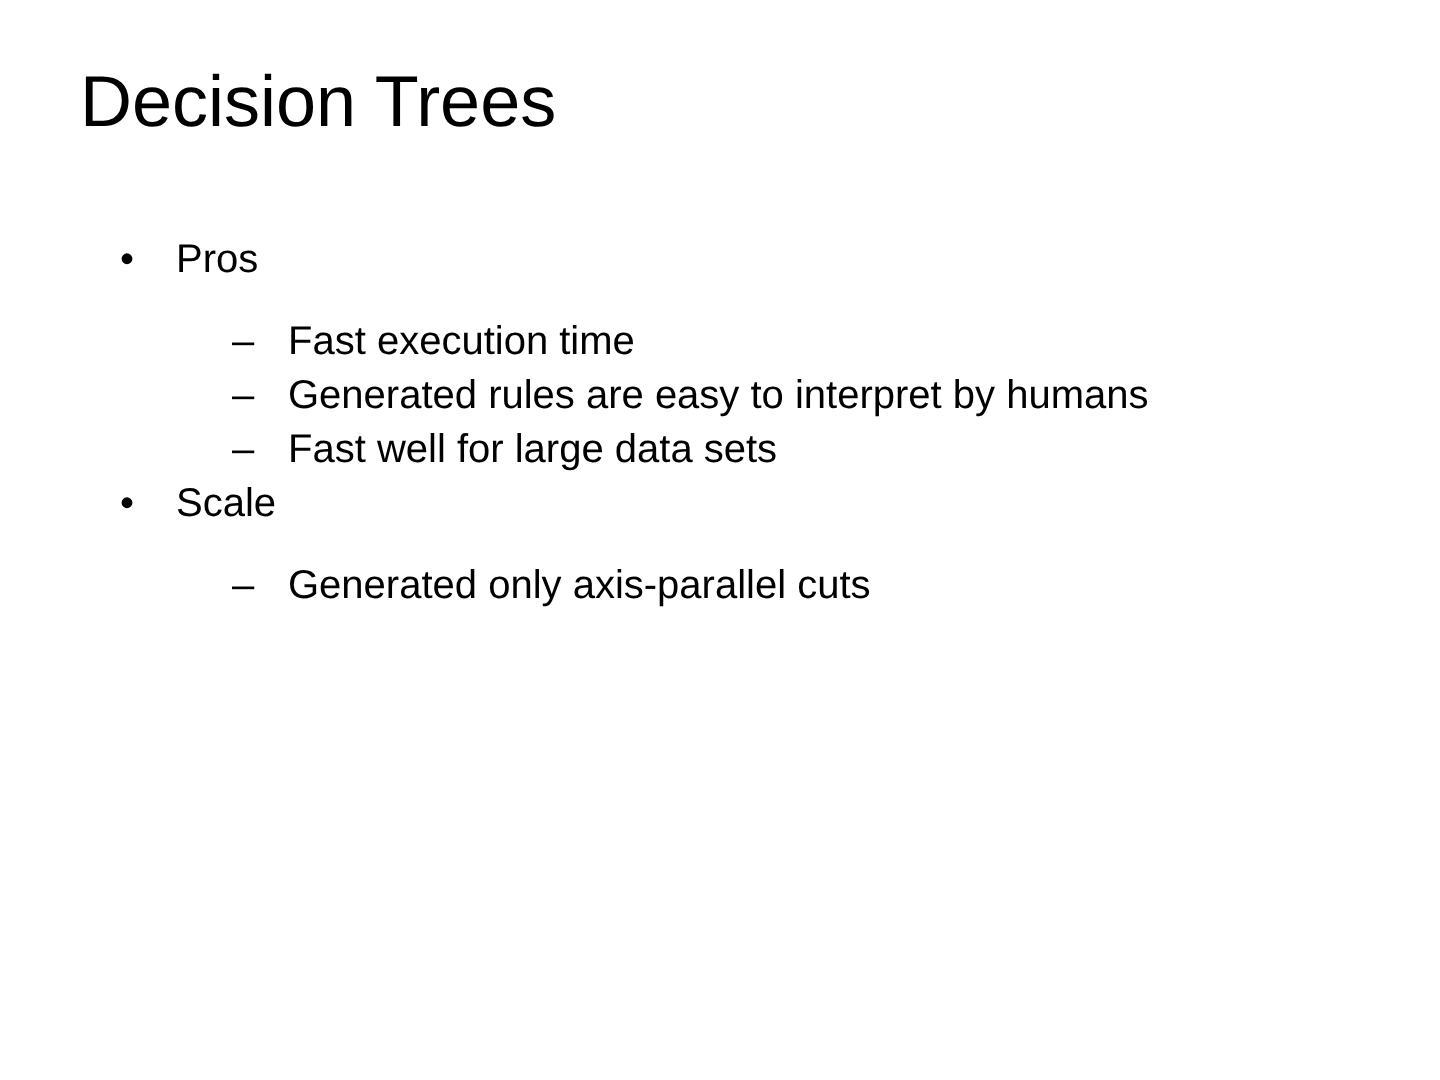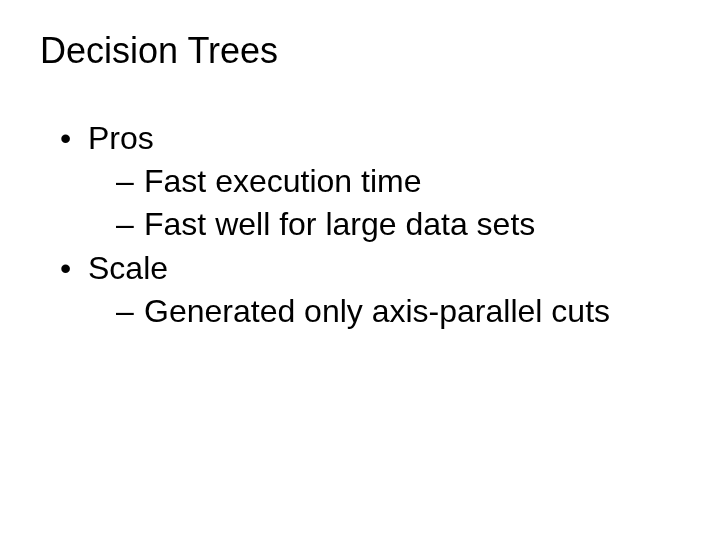--- a/index.html
+++ b/index.html
@@ -16,40 +16,41 @@
       padding: 20px 40px;
     }
     .title {
       font-size: 36px;
       text-align: left;
       margin-top: 10px;
       margin-bottom: 45px;
       font-weight: normal;
     }
     .content {
-      font-size: 32px;
+      font-size: 20px;
       line-height: 1.35;
     }
     .level1 {
       list-style: none;
       padding-left: 20px;
     }
     .level1-item {
       position: relative;
       padding-left: 28px;
     }
     .level1-item::before {
       content: "•";
       position: absolute;
       left: 0;
       top: 0;
     }
     .level2 {
       list-style: none;
       padding-left: 28px;
+      margin-top: 14px;
     }
     .level2-item {
       position: relative;
       padding-left: 28px;
     }
     .level2-item::before {
       content: "–";
       position: absolute;
       left: 0;
       top: 0;
@@ -59,20 +60,21 @@
 <body>
 
 <h1 class="title">Decision Trees</h1>
 
 <div class="content">
   <ul class="level1">
     <li class="level1-item">
       <span>Pros</span>
       <ul class="level2">
         <li class="level2-item">Fast execution time</li>
+        <li class="level2-item">Generated rules are easy to interpret by humans</li>
         <li class="level2-item">Fast well for large data sets</li>
       </ul>
     </li>
     <li class="level1-item">
       <span>Scale</span>
       <ul class="level2">
         <li class="level2-item">Generated only axis-parallel cuts</li>
       </ul>
     </li>
   </ul>

